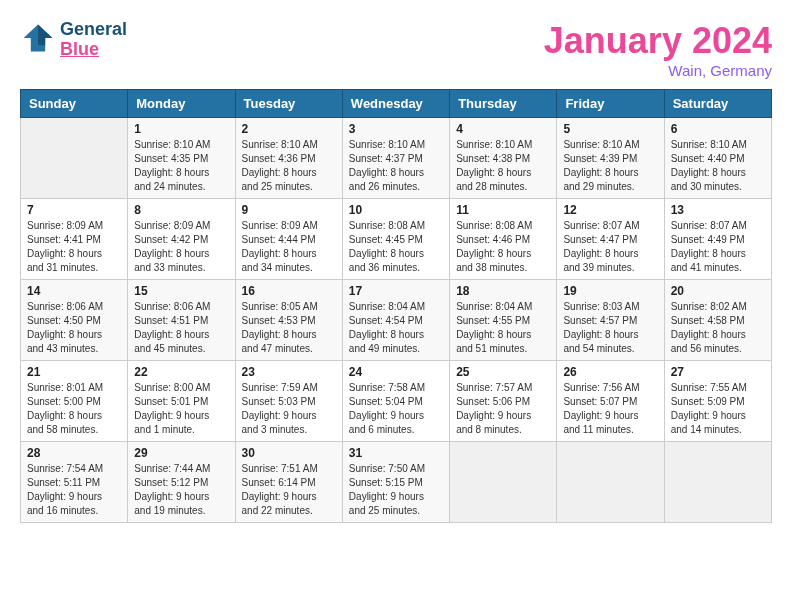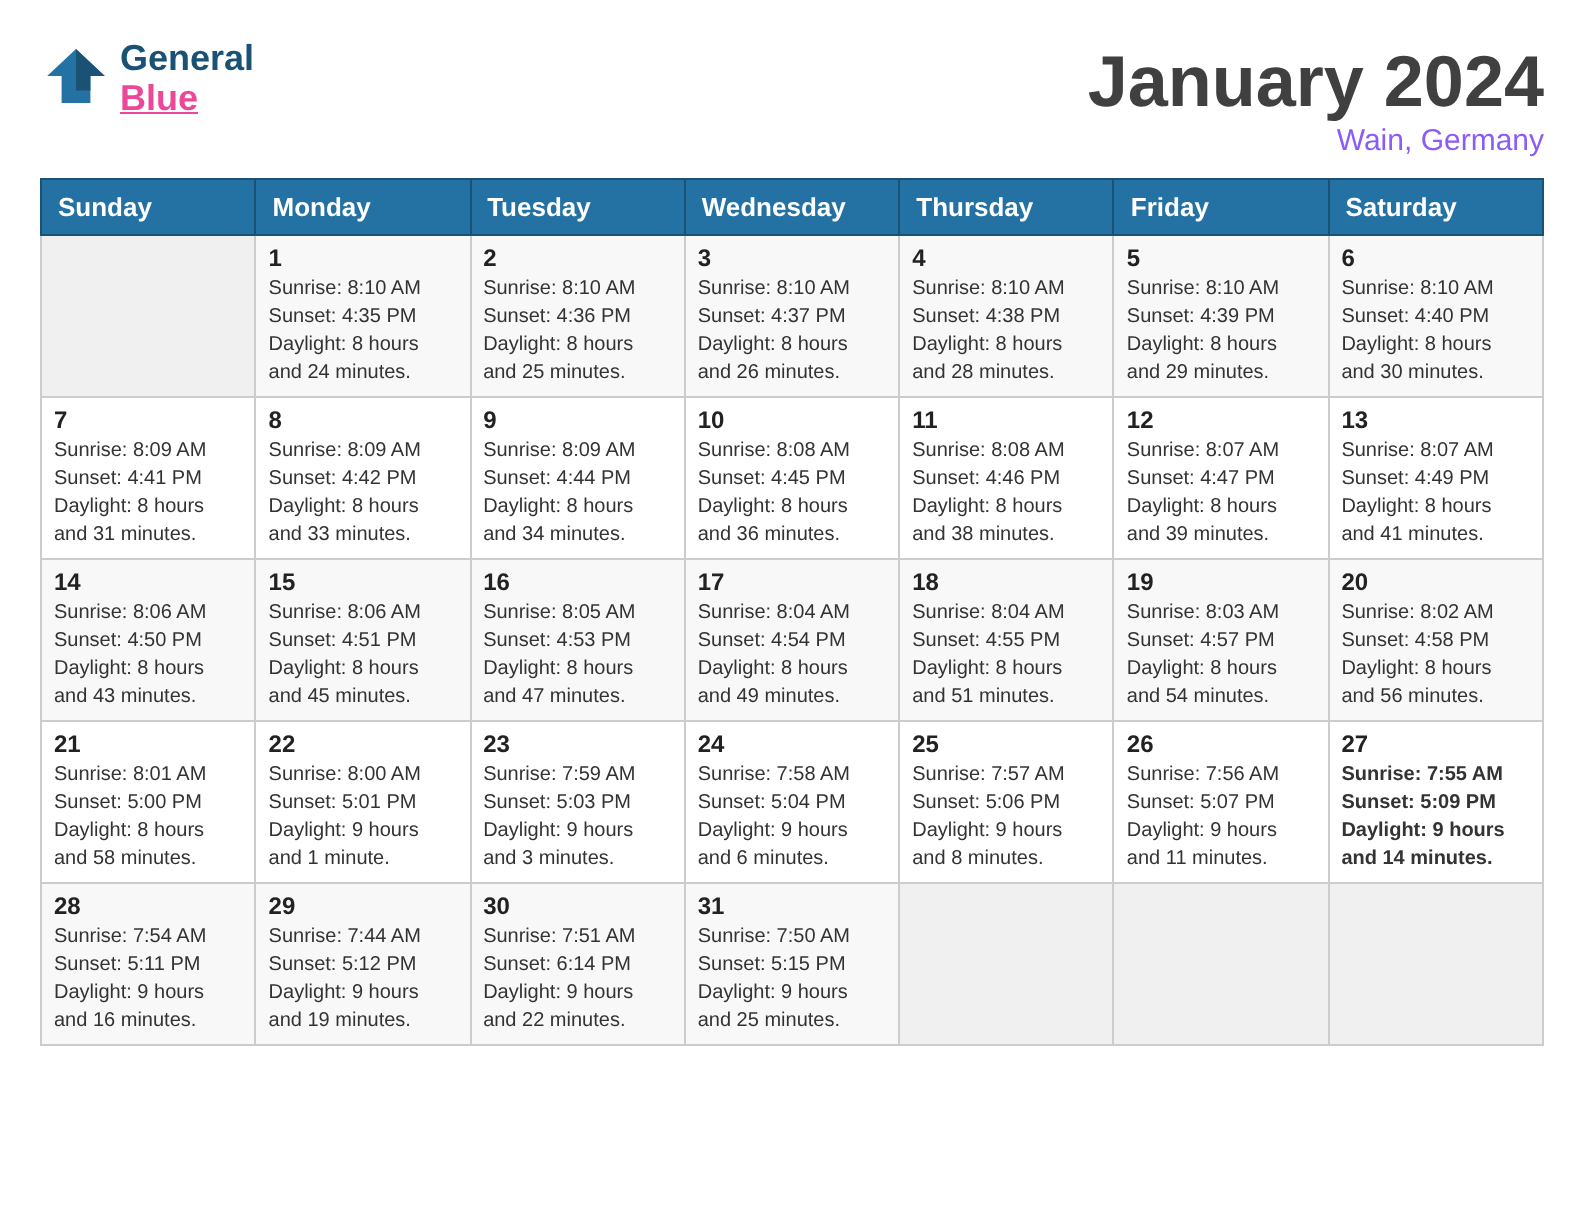--- a/index.html
+++ b/index.html
@@ -29,21 +29,21 @@
       width: 36px;
       height: 36px;
       margin-right: 4px;
     }
     .title-block {
       text-align: right;
     }
     .month-title {
       font-size: 36px;
       font-weight: bold;
-      color: #404040;
+      color: #ec4899;
     }
     .subtitle {
       font-size: 15px;
       color: #8b5cf6;
     }
     table {
       width: 100%;
       border-collapse: collapse;
       font-size: 11px;
     }
@@ -278,21 +278,21 @@
 Daylight: 9 hours and 8 minutes.</div>
         </td>
         <td>
           <span class="day-number">26</span>
           <div class="day-info" style="white-space: pre-line;">Sunrise: 7:56 AM
 Sunset: 5:07 PM
 Daylight: 9 hours and 11 minutes.</div>
         </td>
         <td>
           <span class="day-number">27</span>
-          <div class="day-info" style="white-space: pre-line; font-weight: bold;">Sunrise: 7:55 AM
+          <div class="day-info" style="white-space: pre-line;">Sunrise: 7:55 AM
 Sunset: 5:09 PM
 Daylight: 9 hours and 14 minutes.</div>
         </td>
       </tr>
       <tr>
         <td>
           <span class="day-number">28</span>
           <div class="day-info" style="white-space: pre-line;">Sunrise: 7:54 AM
 Sunset: 5:11 PM
 Daylight: 9 hours and 16 minutes.</div>

